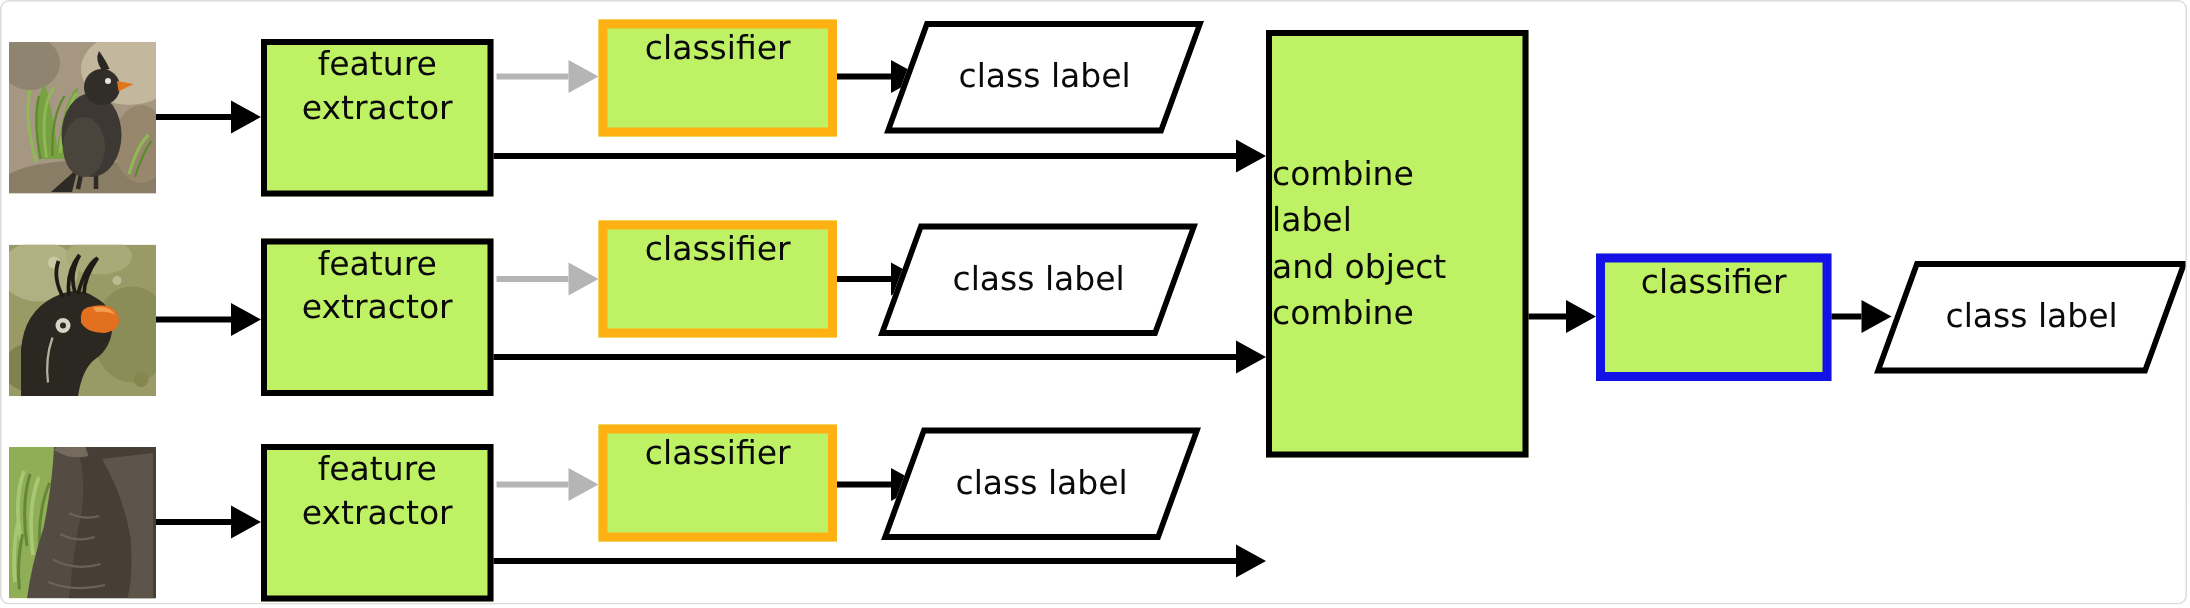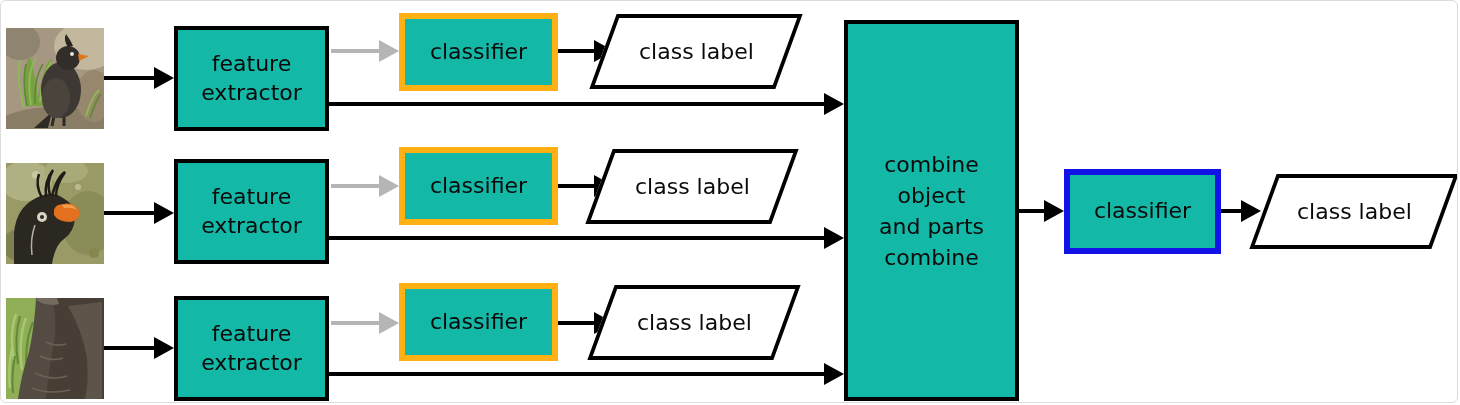--- a/index.html
+++ b/index.html
@@ -2,22 +2,22 @@
 <html><head>
 <meta charset="utf-8">
 <style>
   html,body{margin:0;padding:0;background:#fff;font-family:"DejaVu Sans",sans-serif;}
   .canvas{
     position:relative;width:1458px;height:403px;background:#ffffff;
     border:1px solid #dcdcdc;border-radius:6px;overflow:hidden;
     box-sizing:border-box;color:#0a0a0a;
   }
   .box{
-    position:absolute;box-sizing:border-box;background:#14b8a6;
-    border:4px solid #000;display:flex;align-items:center;justify-content:center;
+    position:absolute;box-sizing:border-box;background:#bef264;
+    border:4px solid #000;display:flex;align-items:flex-start;justify-content:center;
     text-align:center;font-size:22px;line-height:1.3;
   }
   .classifier-part{border:6px solid #FFB114;}
   .classifier-final{border:6px solid #1212E6;}
   .para{
     position:absolute;box-sizing:border-box;background:#fff;
     border:4px solid #000;transform:skewX(-20deg);
     display:flex;align-items:center;justify-content:center;
   }
   .para .unskew{transform:skewX(20deg);font-size:22px;white-space:nowrap;}
@@ -172,24 +172,24 @@
   </div>
 
   <div class="arr" style="left:557px;top:320px;width:36px;"></div>
 
   <div class="para" style="left:600px;top:284px;width:186px;height:75px;">
     <span class="unskew">class label</span>
   </div>
 
   <div class="arr" style="left:328px;top:371px;width:495px;"></div>
 
-  <div class="box" style="left:843px;top:19px;width:175px;height:381px;flex-direction:column;">
+  <div class="box" style="left:843px;top:19px;width:175px;height:285px;flex-direction:column;">
     <div class="combine-line">combine</div>
-    <div class="combine-line">object</div>
-    <div class="combine-line">and parts</div>
+    <div class="combine-line">label</div>
+    <div class="combine-line">and object</div>
     <div class="combine-line">combine</div>
   </div>
 
   <div class="arr" style="left:1018px;top:208px;width:25px;"></div>
 
   <div class="box classifier-final" style="left:1063px;top:168px;width:157px;height:85px;">
     <span>classifier</span>
   </div>
 
   <div class="arr" style="left:1220px;top:208px;width:20px;"></div>

